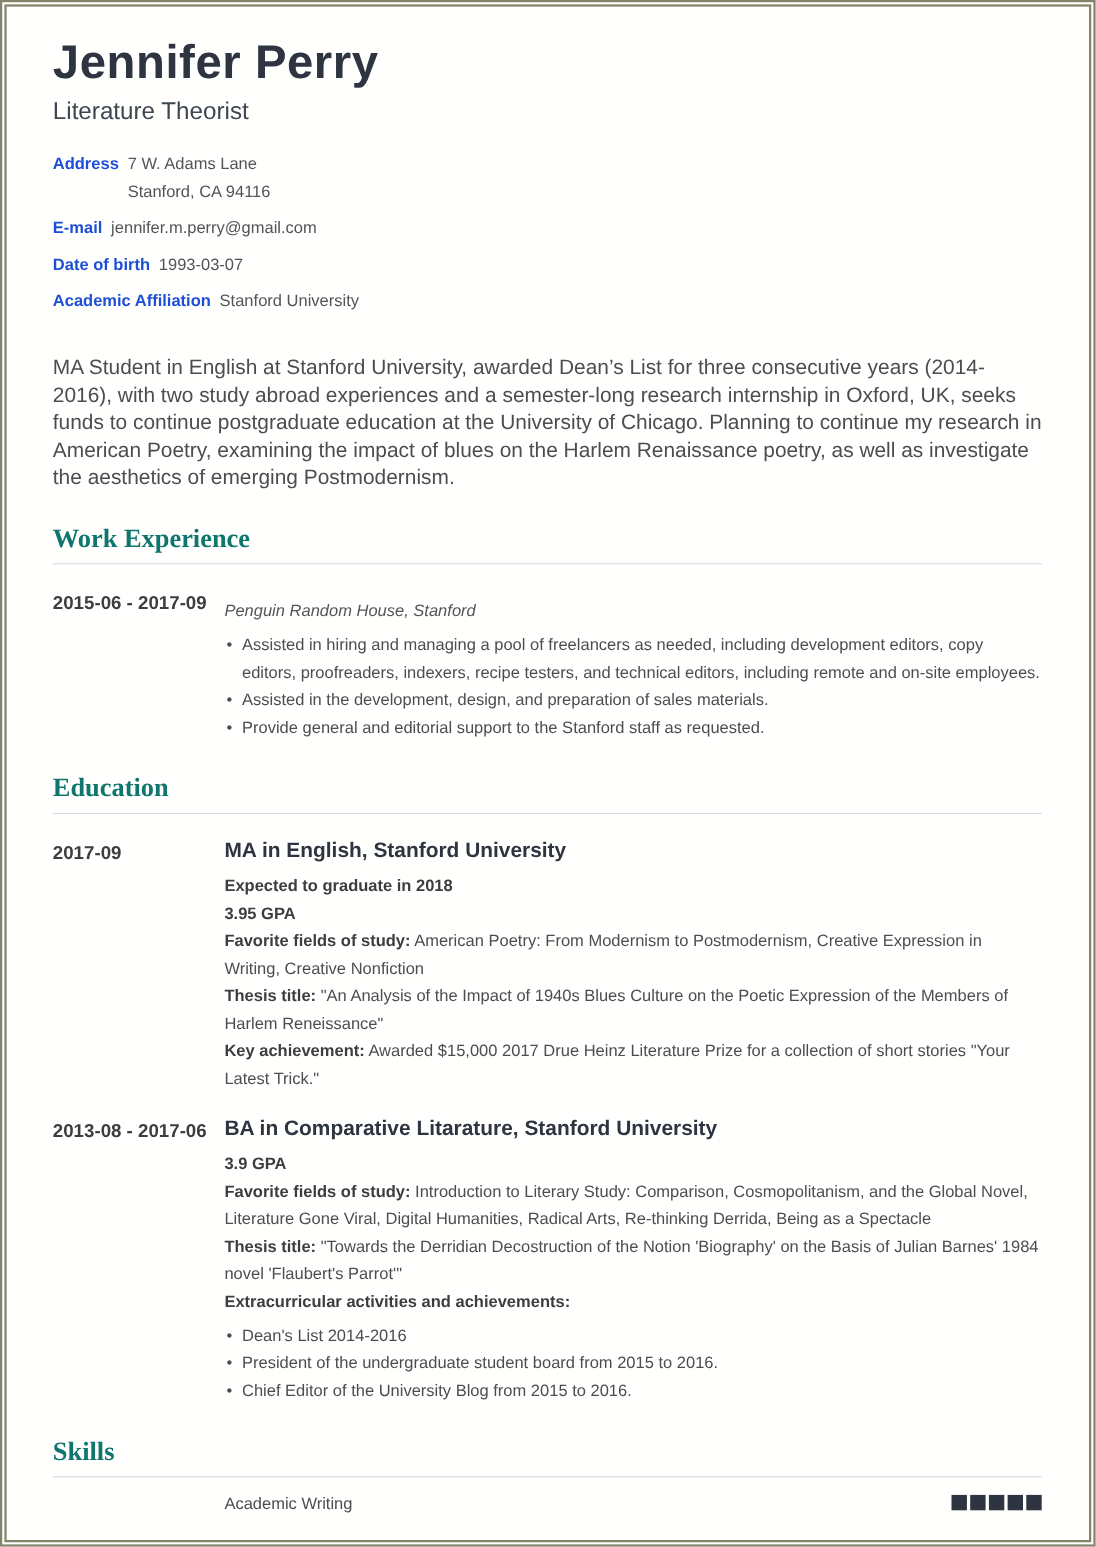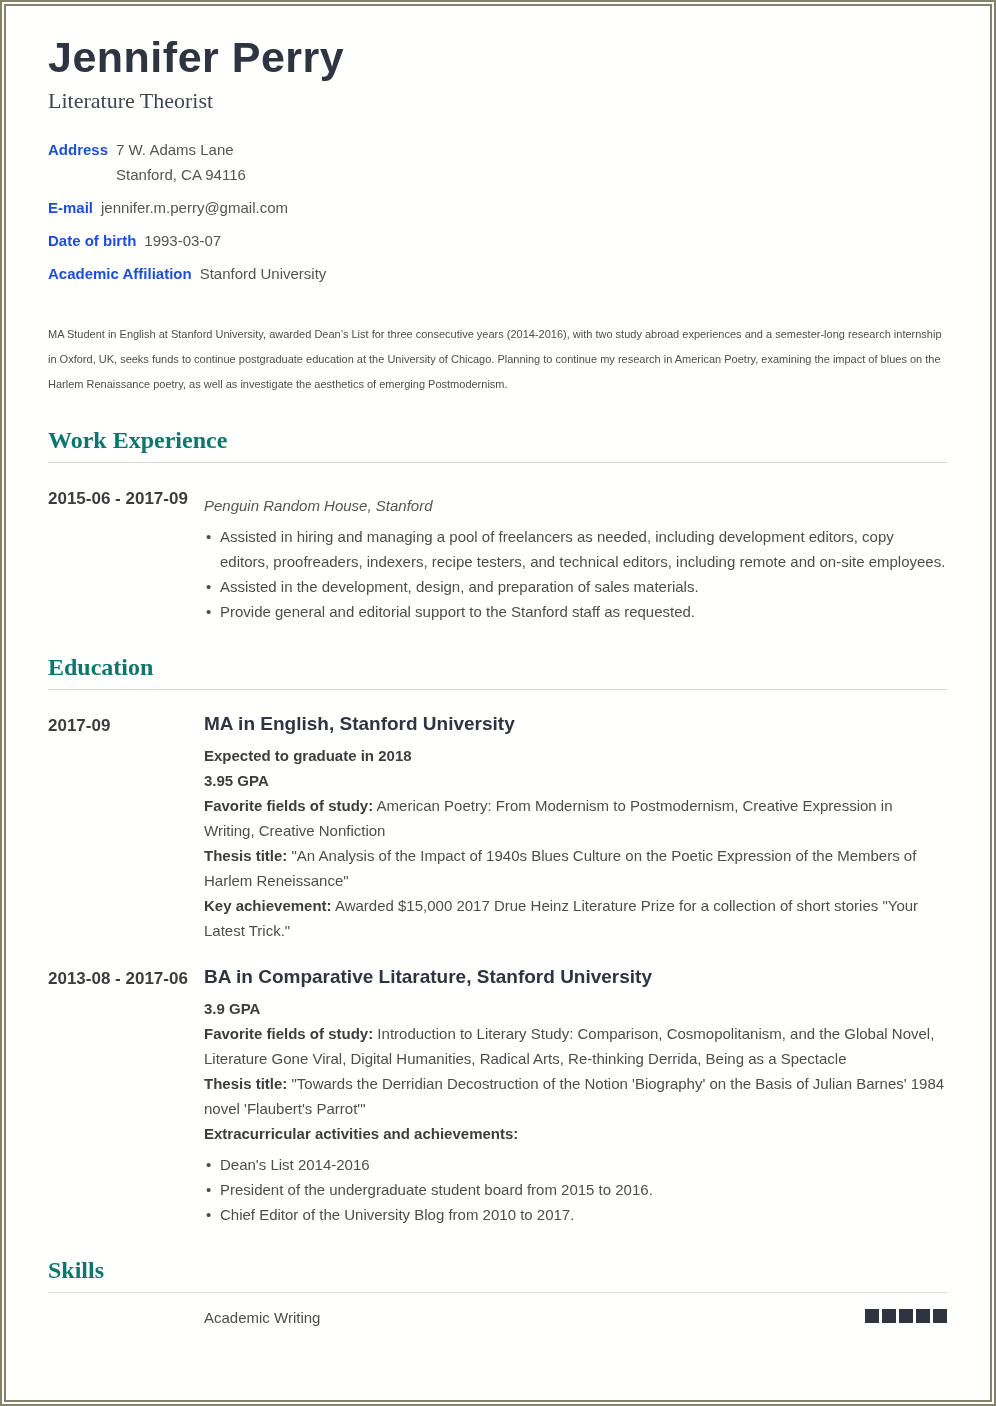--- a/index.html
+++ b/index.html
@@ -22,38 +22,37 @@
     line-height: 50px;
     font-weight: bold;
     color: #2e3440;
     letter-spacing: 0.5px;
   }
   .subtitle {
     margin-top: 5px;
     font-size: 22px;
     line-height: 28px;
     color: #3f4650;
-    font-family: Liberation Serif, serif;
   }
 
   
   .contact { margin-top: 22px; }
   .contact-row {
     display: flex;
     font-size: 15px;
     line-height: 25px;
     margin-bottom: 8px;
   }
   .contact-label { font-weight: bold; color: #1d4ed8; margin-right: 8px; white-space: nowrap; }
   .contact-value { color: #545454; }
 
   
   .summary {
     margin-top: 36px;
-    font-size: 11px;
+    font-size: 19px;
     line-height: 25px;
     color: #4d4d4d;
   }
 
   
   .section { margin-top: 29px; }
   .section-heading {
     margin: 0;
     font-size: 24px;
     line-height: 28px;
@@ -191,21 +190,21 @@
         <h3 class="entry-title">BA in Comparative Litarature, Stanford University</h3>
         <div class="detail-lines">
           <div class="detail-line"><span class="b">3.9 GPA</span><span></span></div>
           <div class="detail-line"><span class="b">Favorite fields of study:</span><span> Introduction to Literary Study: Comparison, Cosmopolitanism, and the Global Novel, Literature Gone Viral, Digital Humanities, Radical Arts, Re-thinking Derrida, Being as a Spectacle</span></div>
           <div class="detail-line"><span class="b">Thesis title:</span><span> "Towards the Derridian Decostruction of the Notion 'Biography' on the Basis of Julian Barnes' 1984 novel 'Flaubert's Parrot'"</span></div>
           <div class="detail-line"><span class="b">Extracurricular activities and achievements:</span><span></span></div>
         </div>
         <ul class="bullets">
           <li>Dean's List 2014-2016</li>
           <li>President of the undergraduate student board from 2015 to 2016.</li>
-          <li>Chief Editor of the University Blog from 2010 to 2017.</li>
+          <li>Chief Editor of the University Blog from 2015 to 2016.</li>
         </ul>
       </div>
     </div>
   </div>
 
   <div class="section">
     <h2 class="section-heading">Skills</h2>
     <hr class="section-rule">
     <div class="skill-row">
       <div class="entry-dates"></div>

